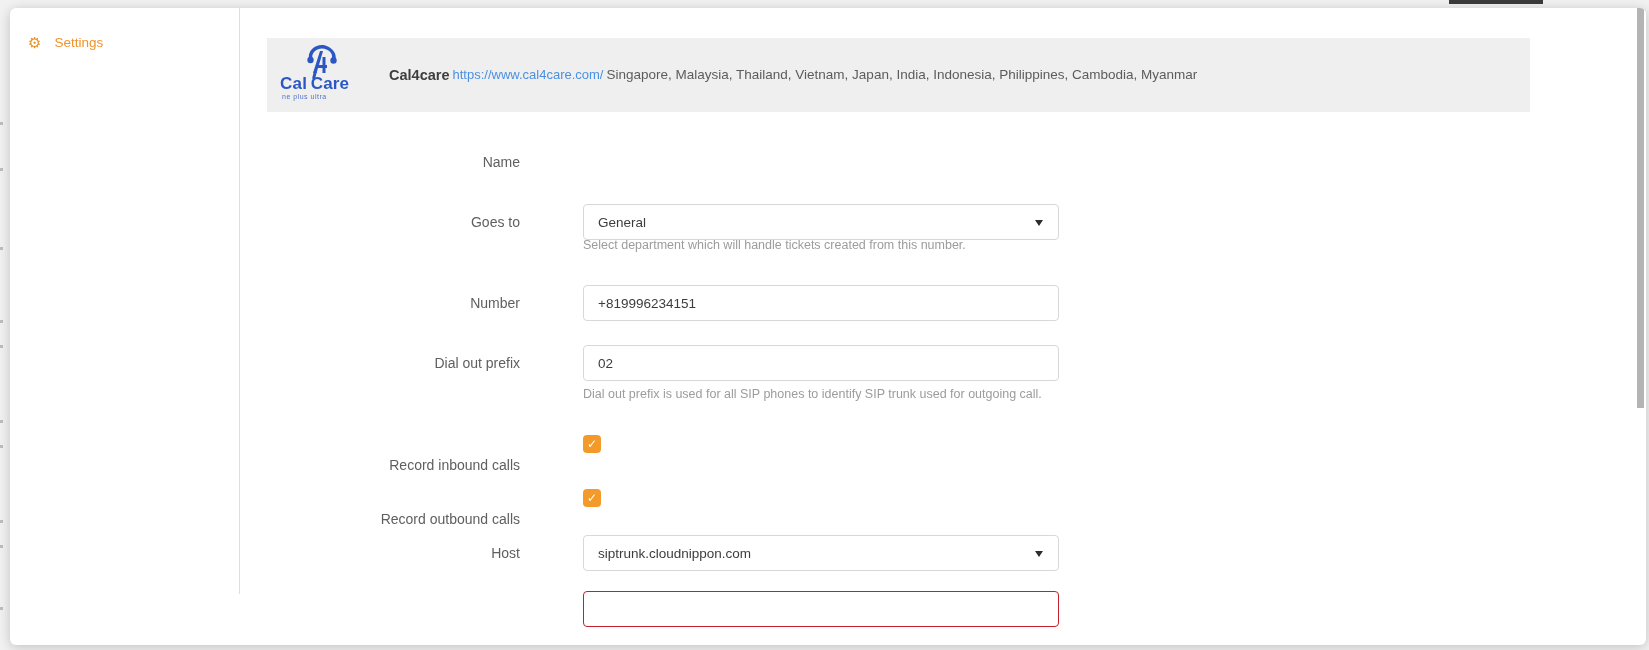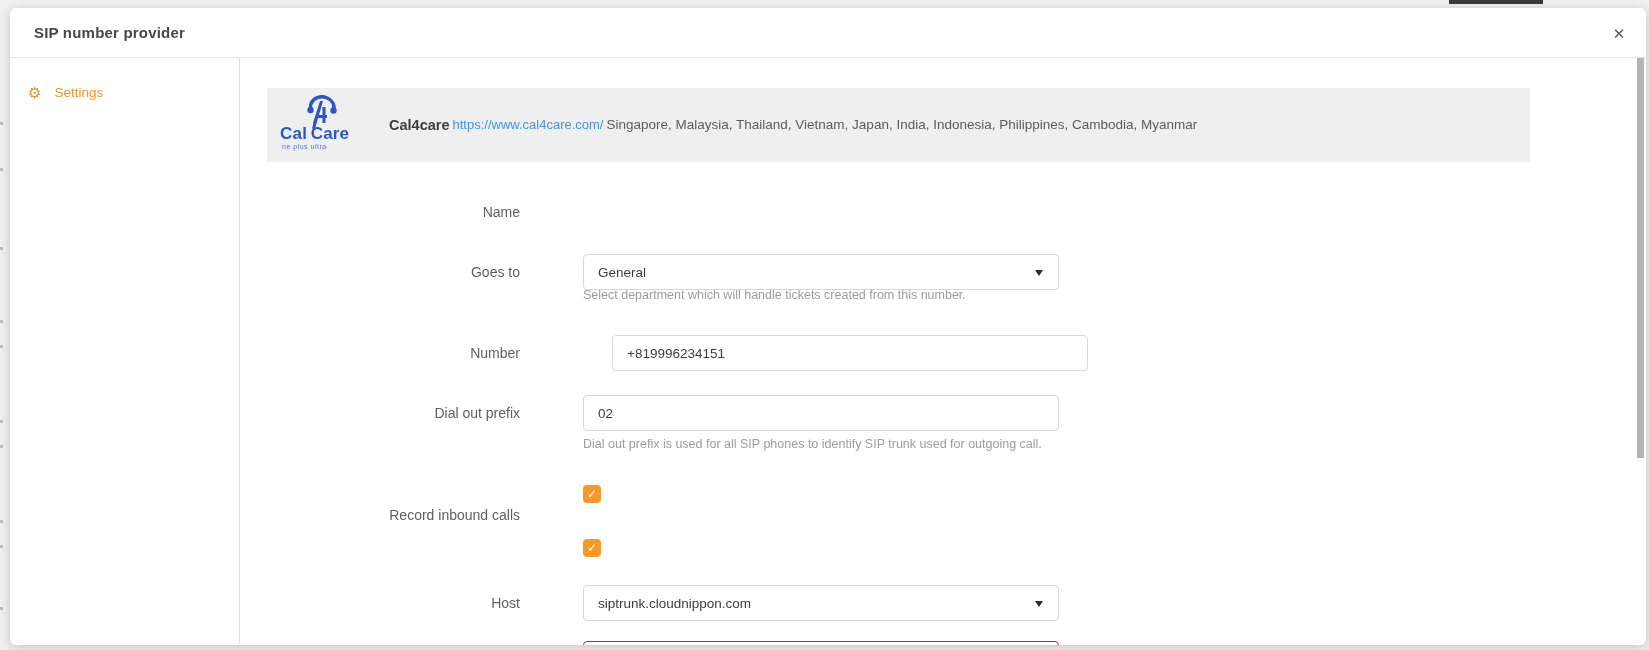--- a/index.html
+++ b/index.html
@@ -107,24 +107,20 @@
 <div class="edge-mark" style="top:320px"></div>
 <div class="edge-mark" style="top:345px"></div>
 <div class="edge-mark" style="top:420px"></div>
 <div class="edge-mark" style="top:445px"></div>
 <div class="edge-mark" style="top:520px"></div>
 <div class="edge-mark" style="top:545px"></div>
 <div class="edge-mark" style="top:607px"></div>
 
 <div class="modal">
 
-  <div class="modal-header">
-    <div class="modal-title">SIP number provider</div>
-    <div class="close-btn">✕</div>
-  </div>
 
   <div class="modal-body">
 
     <div class="sidebar">
       <div class="sidebar-item">
         <span class="gear-glyph">⚙</span>
         <span class="sidebar-label">Settings</span>
       </div>
     </div>
 
@@ -153,31 +149,32 @@
       <div class="row-label lbl-input" style="top:136px">Name</div>
 
       <div class="row-label lbl-input" style="top:196px">Goes to</div>
       <div class="field select" style="top:196px">
         <span>General</span>
         <span class="caret"></span>
       </div>
       <div class="helper" style="top:230px">Select department which will handle tickets created from this number.</div>
 
       <div class="row-label lbl-input" style="top:277px">Number</div>
-      <input class="field" style="top: 277px; margin-left: 29px;" value="+819996234151">
+      <input class="field" style="top: 277px;" value="+819996234151">
 
       <div class="row-label lbl-input" style="top:337px">Dial out prefix</div>
       <input class="field" style="top: 337px;" value="02">
       <div class="helper" style="top:379px">Dial out prefix is used for all SIP phones to identify SIP trunk used for outgoing call.</div>
 
       <div class="row-label lbl-check" style="top:427px">Record inbound calls</div>
       <div class="checkbox" style="top:427px">
         <span class="check-glyph">✓</span>
       </div>
 
+      <div class="row-label lbl-check" style="top:481px">Record outbound calls</div>
       <div class="checkbox" style="top:481px">
         <span class="check-glyph">✓</span>
       </div>
 
       <div class="row-label lbl-input" style="top:527px">Host</div>
       <div class="field select" style="top:527px">
         <span>siptrunk.cloudnippon.com</span>
         <span class="caret"></span>
       </div>
 

